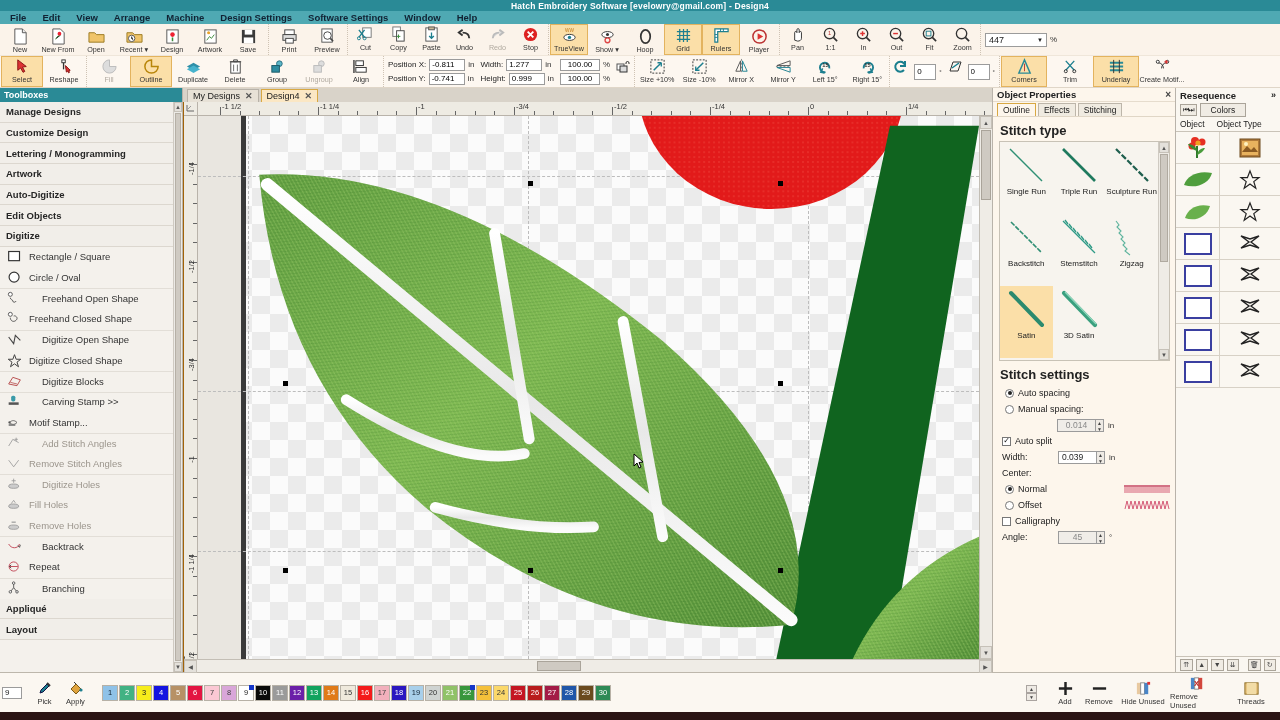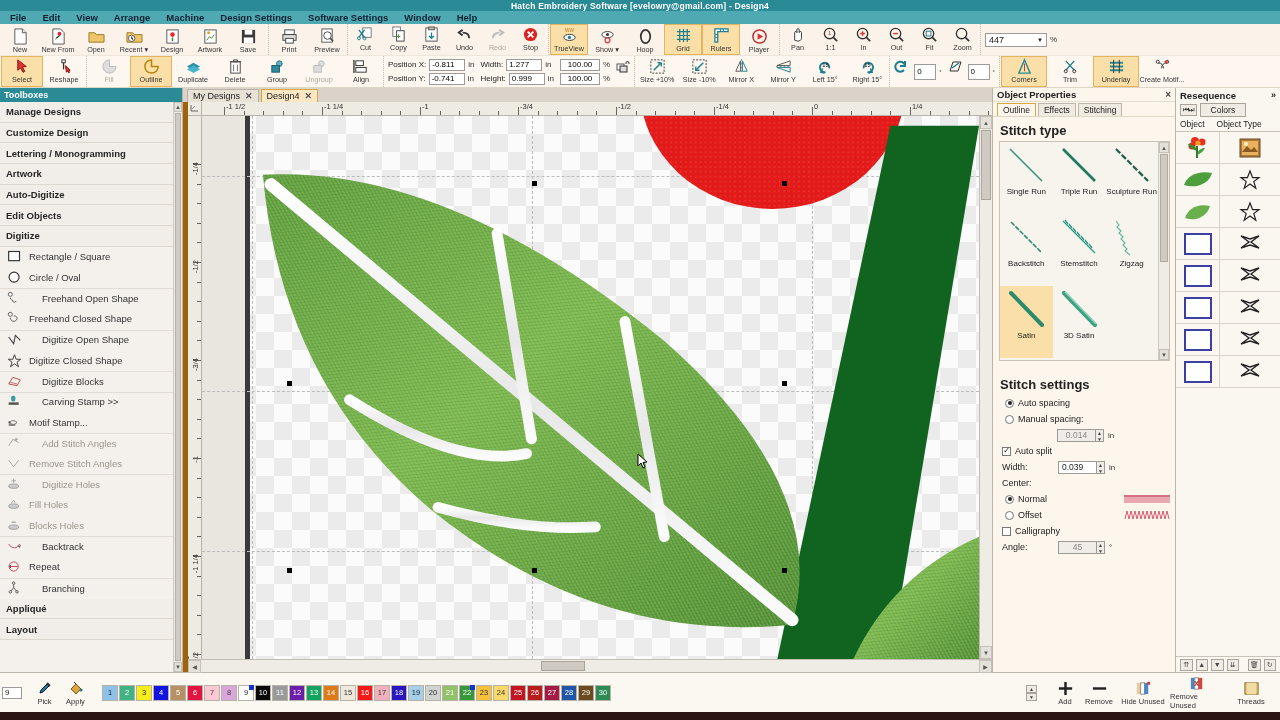--- a/index.html
+++ b/index.html
@@ -102,21 +102,21 @@
   .work{ flex:1; display:flex; flex-direction:column; min-width:0; background:#d6d0c6; }
   .tabs{ height:14px; background:#d9d3c9; display:flex; align-items:flex-end; padding-left:4px; }
   .tab{
     height:13px; background:#e7e1d6; border:1px solid #b8b2a8; border-bottom:none;
     display:flex; align-items:center; gap:5px; padding:0 5px; font-size:9px; margin-right:2px;
   }
   .tab.active{ background:#fbe7c4; border-color:#d8a843; }
   .tab .x{ font-size:9px; color:#555; font-weight:bold; }
 
   .canvasArea{ flex:1; display:flex; flex-direction:column; min-height:0; position:relative;
-               background:#efece6; border-left:5px solid #a16207; }
+               background:#efece6; border-left:1px solid #a16207; }
   .hruler{ height:14px; background:#eeebe3; border-bottom:1px solid #b9b3aa; display:flex; position:relative; }
   .hruler .corner{ width:14px; border-right:1px solid #b9b3aa; background:#eeebe3;
                    display:flex;align-items:center;justify-content:center;font-size:7px;color:#666; }
   .hruler .strip{ flex:1; position:relative; overflow:hidden; }
   .tick{ position:absolute; bottom:0; width:1px; background:#666; }
   .tick.major{ height:8px; }
   .tick.minor{ height:4px; }
   .rlab{ position:absolute; top:0px; font-size:7.5px; color:#333; padding-left:2px; }
 
   .canvasRow{ flex:1; display:flex; min-height:0; }
@@ -172,21 +172,21 @@
   .stcell{ display:flex; flex-direction:column; align-items:center; justify-content:flex-start; padding-top:3px; }
   .stcell.sel{ background:#fbdfa8; }
   .stcell .sw{ width:40px; height:40px; }
   .stcell .nm{ font-size:8px; text-align:center; line-height:9px; margin-top:2px; }
   .stsb{ width:11px; background:#efece6; border-left:1px solid #cfcac2; display:flex;flex-direction:column; }
   .stsb .ar{ height:11px; background:#e4e1db;border:1px solid #c6c1b8;font-size:6px;
              display:flex;align-items:center;justify-content:center;color:#555;}
   .stsb .thumb{ background:#cfcac2;border:1px solid #b0aaa0; height:108px; margin:1px; }
   .stsb .sp{ flex:1; }
 
-  .settings{ margin-top:16px; }
+  .settings{ margin-top:6px; }
   .srow{ display:flex; align-items:center; gap:4px; height:16px; font-size:9px; }
   .srow.ind{ padding-left:6px; }
   .radio{ width:9px;height:9px;border:1px solid #777;border-radius:50%;background:#fff;
           display:inline-flex;align-items:center;justify-content:center; }
   .radio.on::after{ content:""; width:4px;height:4px;background:#222;border-radius:50%; }
   .chk{ width:9px;height:9px;border:1px solid #777;background:#fff;display:inline-flex;
         align-items:center;justify-content:center;font-size:8px;line-height:8px;color:#111; }
   .spin{ display:inline-flex; align-items:stretch; height:13px; }
   .spin .v{ border:1px solid #9b9b9b; border-right:none; background:#fff; width:38px;
             font-size:8.5px; padding:0 3px; line-height:11px; }
@@ -930,21 +930,21 @@
               </span>
     <span>Fill Holes</span>
             </div>
             <div class="titem dim">
     <span class="ti">
                 <svg width="15" height="15" viewBox="0 0 18 18">
                   <ellipse cx="8" cy="11" rx="6" ry="2.6" fill="#ccc" stroke="#999"></ellipse>
                   <path d="M5.5 5h5" stroke="#999" stroke-width="1.4"></path>
                 </svg>
               </span>
-    <span>Blocks Holes</span>
+    <span>Remove Holes</span>
             </div>
             <div class="titem sep">
     <span class="ti">
                 <svg width="15" height="15" viewBox="0 0 18 18">
                   <path d="M2 6c3 6 11 6 13 0" fill="none" stroke="#b34"></path>
                   <path d="M13 8l2 2 1-3" fill="none" stroke="#333"></path>
                 </svg>
               </span>
     <span>Backtrack</span>
             </div>

